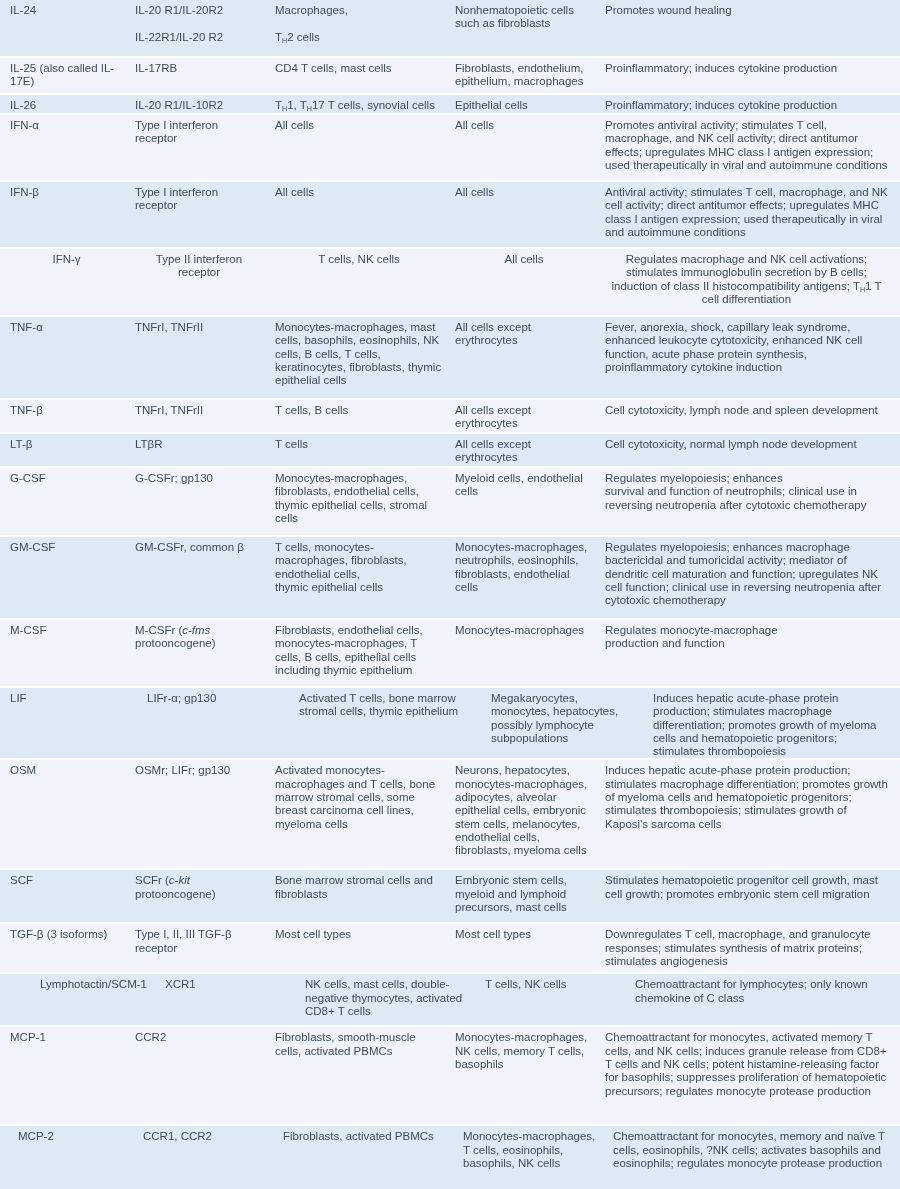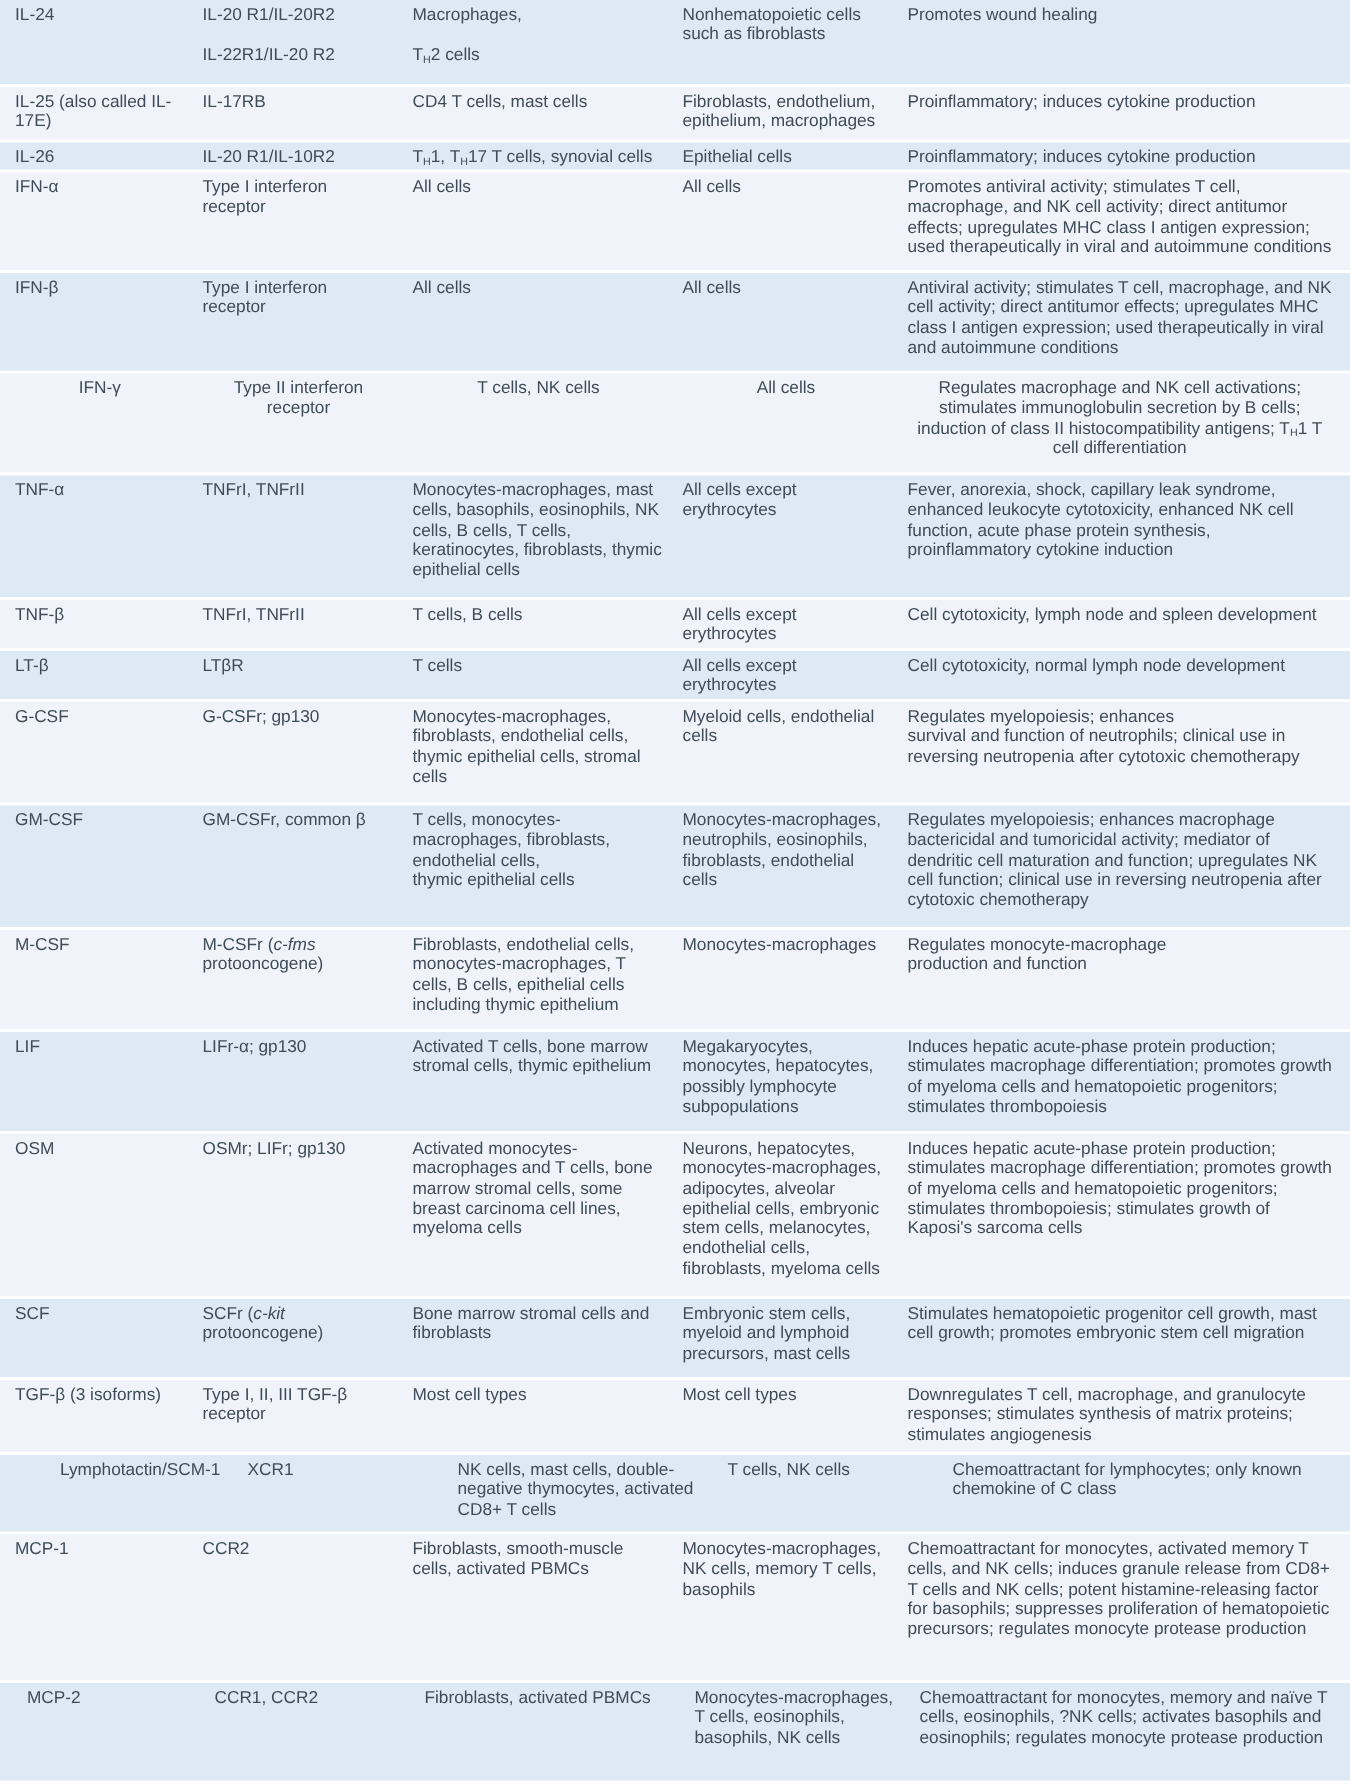--- a/index.html
+++ b/index.html
@@ -126,21 +126,21 @@
       <div class="cell col-activity">Regulates myelopoiesis; enhances macrophage bactericidal and tumoricidal activity; mediator of dendritic cell maturation and function; upregulates NK cell function; clinical use in reversing neutropenia after cytotoxic chemotherapy</div>
     </div>
     <div class="row light" style="min-height: 68px;">
       <div class="cell col-cytokine">M-CSF</div>
       <div class="cell col-receptor">M-CSFr (<i>c-fms</i> protooncogene)</div>
       <div class="cell col-source">Fibroblasts, endothelial cells, monocytes-macrophages, T cells, B cells, epithelial cells including thymic epithelium</div>
       <div class="cell col-target">Monocytes-macrophages</div>
       <div class="cell col-activity">Regulates monocyte-macrophage
 production and function</div>
     </div>
-    <div class="row shaded" style="min-height: 68px;">
+    <div class="row shaded" style="min-height: 68px; gap: 12px;">
       <div class="cell col-cytokine">LIF</div>
       <div class="cell col-receptor">LIFr-α; gp130</div>
       <div class="cell col-source">Activated T cells, bone marrow stromal cells, thymic epithelium</div>
       <div class="cell col-target">Megakaryocytes, monocytes, hepatocytes, possibly lymphocyte subpopulations</div>
       <div class="cell col-activity">Induces hepatic acute-phase protein production; stimulates macrophage differentiation; promotes growth of myeloma cells and hematopoietic progenitors; stimulates thrombopoiesis</div>
     </div>
     <div class="row light" style="min-height: 110px;">
       <div class="cell col-cytokine">OSM</div>
       <div class="cell col-receptor">OSMr; LIFr; gp130</div>
       <div class="cell col-source">Activated monocytes-macrophages and T cells, bone marrow stromal cells, some breast carcinoma cell lines, myeloma cells</div>

